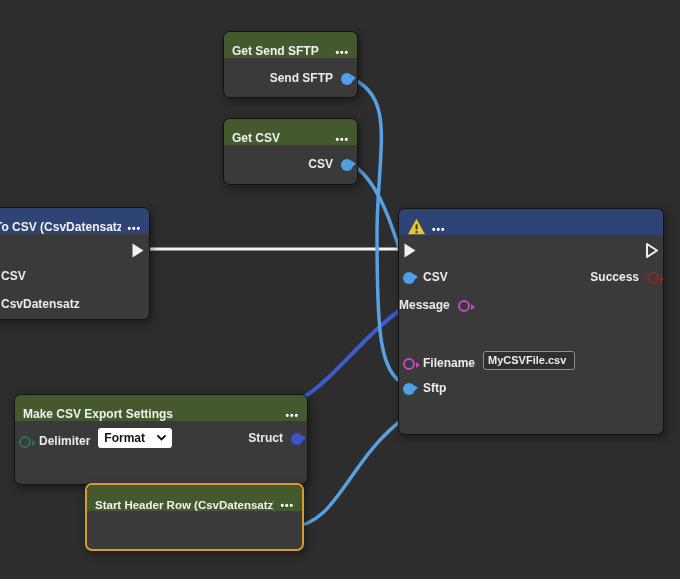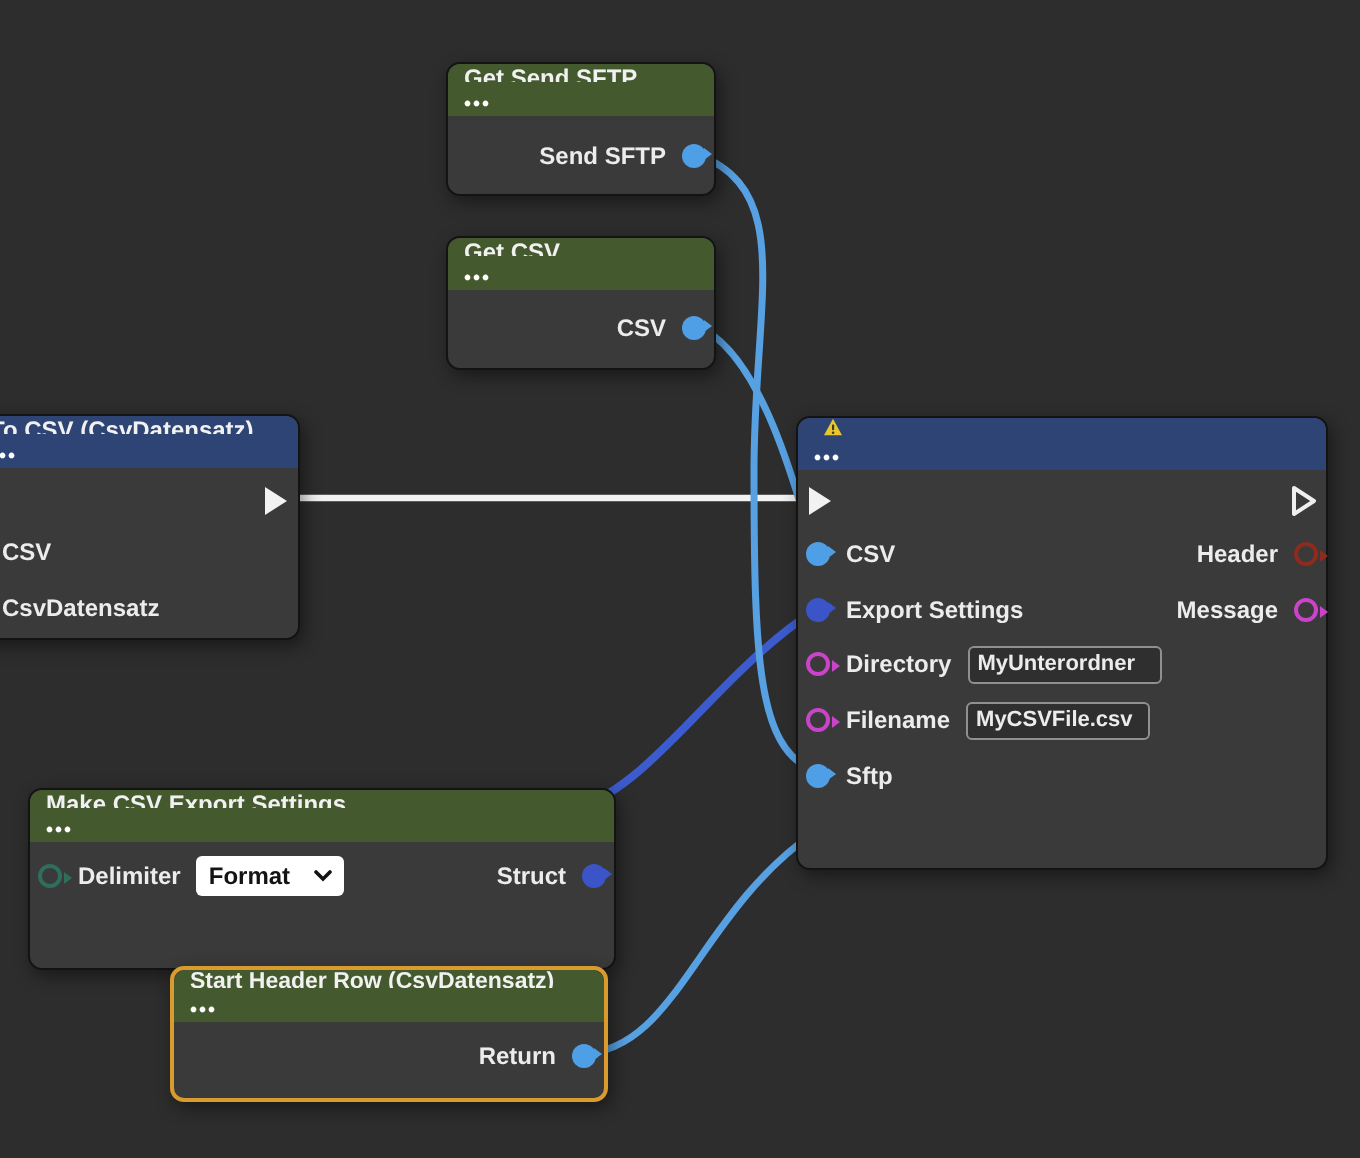--- a/index.html
+++ b/index.html
@@ -9,34 +9,34 @@
     font-family:"Liberation Sans","DejaVu Sans",sans-serif;
   }
   .wires{position:absolute;left:0;top:0;z-index:1;}
   .node{
     position:absolute;z-index:2;background:#3a3a3a;
     border:1px solid #131313;border-radius:7px;
     box-shadow:2px 3px 9px rgba(0,0,0,.45);
   }
   .node.selected{border:2px solid #d99b2e;}
   .node-header{
-    height:26px;display:flex;align-items:flex-start;gap:6px;
+    height:26px;display:flex;align-items:flex-end;gap:6px;
     padding:0 8px;border-radius:6px 6px 0 0;
-    color:#f1f1f1;font-size:12px;font-weight:bold;white-space:nowrap;flex-direction:column;
+    color:#f1f1f1;font-size:12px;font-weight:bold;white-space:nowrap;
   }
   .hdr-green{background:#45592e;}
   .hdr-blue{background:#2e4474;}
   .hdr-title{flex:1 1 auto;overflow:hidden;}
   .dots{color:#fff;font-size:10px;letter-spacing:1px;flex:0 0 auto;cursor:pointer;}
   .row{
     position:absolute;left:0;right:0;height:22px;
     display:flex;align-items:center;justify-content:space-between;
     color:#ececec;font-size:12px;font-weight:bold;white-space:nowrap;
   }
-  .grp{display:flex;align-items:center;gap:8px;}
+  .grp{display:flex;align-items:flex-end;gap:8px;}
   .grp.in{padding-left:4px;}
   .grp.out{padding-right:4px;}
   .port{
     box-sizing:border-box;width:12px;height:12px;border-radius:50%;
     position:relative;flex:0 0 auto;cursor:crosshair;
   }
   .port::after{
     content:"";position:absolute;left:11px;top:2.2px;
     border-top:3.6px solid transparent;border-bottom:3.6px solid transparent;
     border-left:4.5px solid;
@@ -147,43 +147,32 @@
       </svg>
     </span>
   </div>
 
   <div class="row" style="top:57px;">
     <span class="grp in">
       <span class="port p-lblue"></span>
       <span>CSV</span>
     </span>
     <span class="grp out">
-      <span>Header</span>
+      <span>Success</span>
       <span class="port p-red"></span>
     </span>
   </div>
 
   <div class="row" style="top:85px;">
-    <span class="grp in">
-      <span class="port p-dblue"></span>
-      <span>Export Settings</span>
-    </span>
     <span class="grp out">
       <span>Message</span>
       <span class="port p-magenta"></span>
     </span>
   </div>
 
-  <div class="row" style="top:112px;">
-    <span class="grp in">
-      <span class="port p-magenta"></span>
-      <span>Directory</span>
-      <input class="textbox" style="width: 97px;" value="MyUnterordner">
-    </span>
-  </div>
 
   <div class="row" style="top:168px;">
     <span class="grp in">
       <span class="port p-lblue"></span>
       <span>Sftp</span>
     </span>
   </div>
 
   <div class="row" style="top:140px;">
     <span class="grp in">
@@ -218,20 +207,13 @@
     </span>
   </div>
 
 </div>
 
 <div class="node selected" style="left:85px;top:483px;width:215px;height:64px;">
   <div class="node-header hdr-green" style="font-size:11.5px;">
     <span class="hdr-title">Start Header Row (CsvDatensatz)</span>
     <span class="dots">•••</span>
   </div>
-  <div class="row" style="top:32px;">
-    <span class="grp in"></span>
-    <span class="grp out">
-      <span>Return</span>
-      <span class="port p-lblue"></span>
-    </span>
-  </div>
 </div>
 
 </body></html>

